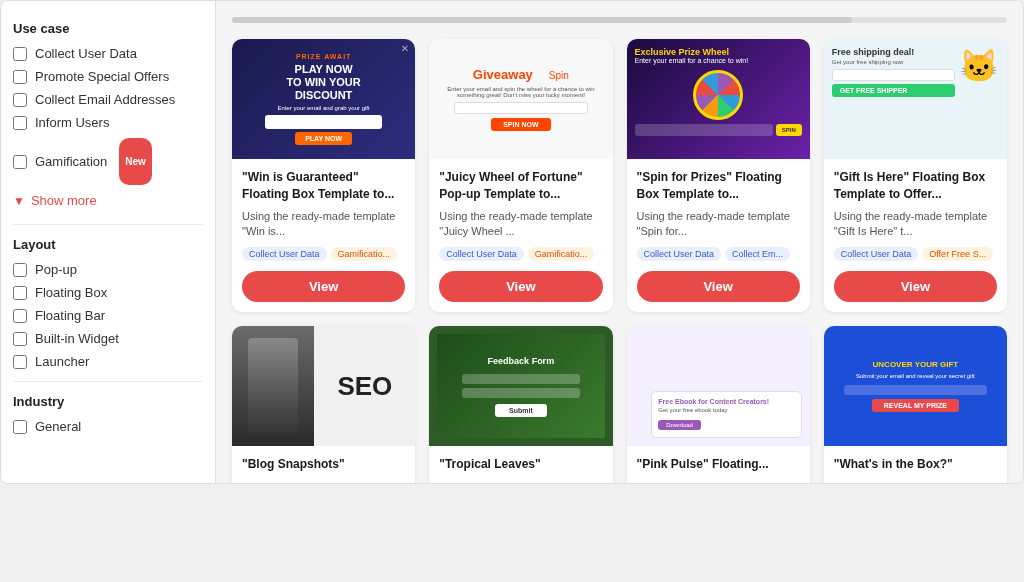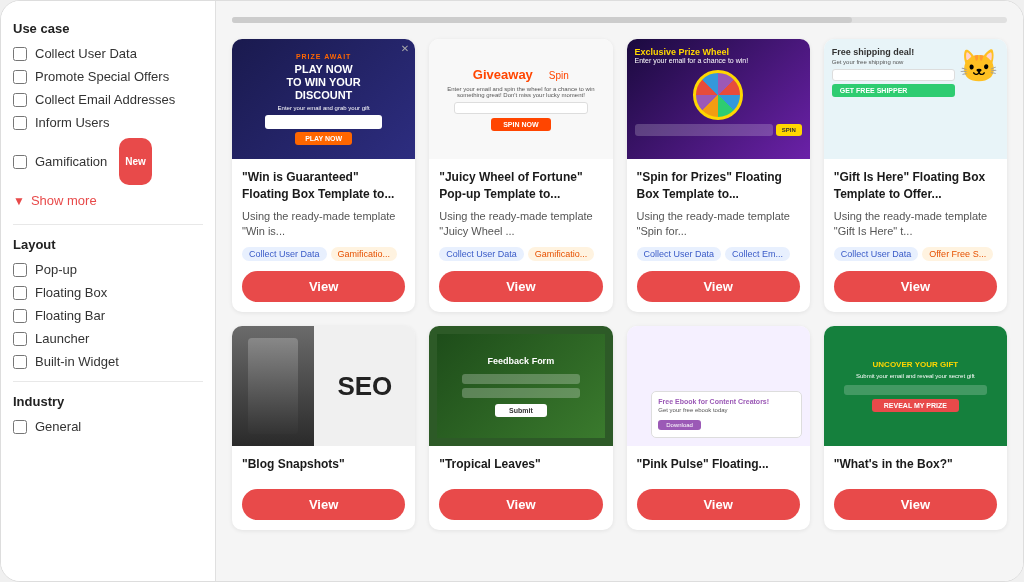--- a/index.html
+++ b/index.html
@@ -1,18 +1,18 @@
 <!DOCTYPE html>
 <html><head>
   <meta charset="utf-8">
   <style>
     * { box-sizing: border-box; margin: 0; padding: 0; }
     body { font-family: -apple-system, BlinkMacSystemFont, 'Segoe UI', sans-serif; background: #f0f0f0; width: 1024px; height: 582px; overflow: hidden; }
 
-    .container { display: flex; width: 1024px; height: 582px; background: #fff; border: 1px solid #ddd; border-radius: 20px; overflow: hidden; }
+    .container { display: flex; width: 1024px; height: 484px; background: #fff; border: 1px solid #ddd; border-radius: 8px; overflow: hidden; }
 
     
     .sidebar { width: 215px; min-width: 215px; background: #fff; border-right: 1px solid #e0e0e0; padding: 16px 12px; overflow-y: auto; }
     .sidebar-section-title { font-size: 13px; font-weight: 700; color: #222; margin-bottom: 10px; margin-top: 4px; }
     .filter-item { display: flex; align-items: center; gap: 8px; margin-bottom: 8px; cursor: pointer; }
     .filter-item input[type="checkbox"] { width: 14px; height: 14px; accent-color: #e84a4a; cursor: pointer; }
     .filter-label { font-size: 13px; color: #333; }
     .show-more { display: flex; align-items: center; gap: 6px; cursor: pointer; color: #e84a4a; font-size: 13px; font-weight: 500; margin-top: 4px; margin-bottom: 16px; }
     .chevron-down { font-size: 12px; color: #e84a4a; }
     .divider { height: 1px; background: #e8e8e8; margin: 12px 0; }
@@ -58,21 +58,21 @@
     .preview-shipping { background: #e8f4f8; display: flex; flex-direction: column; align-items: flex-start; justify-content: flex-start; padding: 8px; }
     .preview-shipping .ship-title { color: #333; font-size: 9px; font-weight: 700; margin-bottom: 2px; }
     .preview-shipping .ship-input { background: #fff; border: 1px solid #ddd; border-radius: 3px; width: 100%; height: 12px; margin-bottom: 3px; }
     .preview-shipping .btn-mock { background: #2ecc71; color: #fff; font-size: 7px; font-weight: 700; padding: 3px 8px; border-radius: 3px; }
 
     .preview-tropical { background: #2d5a27; display: flex; flex-direction: column; align-items: center; justify-content: center; padding: 8px; }
 
     .preview-pink { background: #f9f0ff; display: flex; flex-direction: column; align-items: flex-end; justify-content: flex-end; padding: 6px; }
     .preview-pink .pink-box { background: #fff; border: 1px solid #ddd; border-radius: 5px; padding: 6px; width: 90%; }
 
-    .preview-box { background: #15803d; display: flex; flex-direction: column; align-items: center; justify-content: center; padding: 2px; }
+    .preview-box { background: #1d4ed8; display: flex; flex-direction: column; align-items: center; justify-content: center; padding: 2px; }
 
     .card-body { padding: 10px; flex: 1; display: flex; flex-direction: column; }
     .card-title { font-size: 12px; font-weight: 700; color: #1a1a1a; line-height: 1.4; margin-bottom: 6px; }
     .card-desc { font-size: 11px; color: #555; line-height: 1.4; margin-bottom: 8px; flex: 1; }
     .card-tags { display: flex; flex-wrap: wrap; gap: 4px; margin-bottom: 10px; }
     .tag { background: #e8f0fe; color: #3a5bc7; font-size: 9px; padding: 2px 7px; border-radius: 10px; font-weight: 500; }
     .tag-orange { background: #fff3e0; color: #e65100; }
     .view-btn { background: #e84a4a; color: #fff; font-size: 13px; font-weight: 600; border: none; border-radius: 20px; padding: 8px; width: 100%; cursor: pointer; text-align: center; }
 
     .preview-blog-row { display: flex; width: 100%; height: 100%; }
@@ -126,25 +126,25 @@
     <div class="filter-item">
       <input type="checkbox" style="">
       <span class="filter-label">Floating Box</span>
     </div>
     <div class="filter-item">
       <input type="checkbox" style="">
       <span class="filter-label">Floating Bar</span>
     </div>
     <div class="filter-item">
       <input type="checkbox" style="">
+      <span class="filter-label">Built-in Widget</span>
+    </div>
+    <div class="filter-item">
+      <input type="checkbox" style="">
       <span class="filter-label">Launcher</span>
-    </div>
-    <div class="filter-item">
-      <input type="checkbox" style="">
-      <span class="filter-label">Built-in Widget</span>
     </div>
 
     <div class="divider"></div>
 
     <div class="sidebar-section-title">Industry</div>
 
     <div class="filter-item">
       <input type="checkbox" style="">
       <span class="filter-label">General</span>
     </div>

